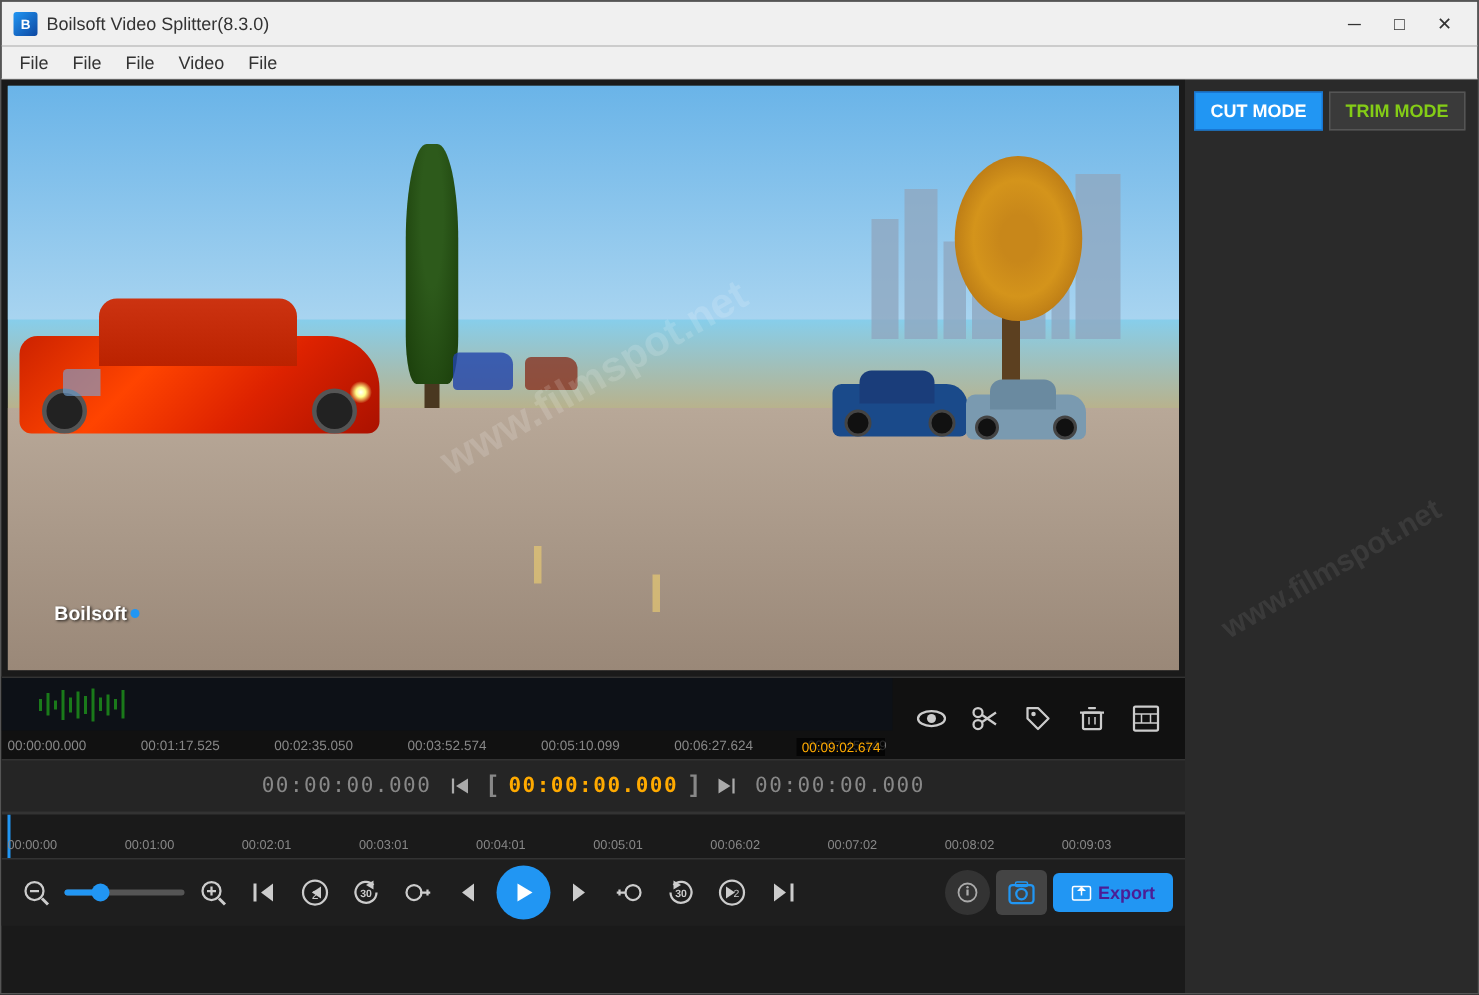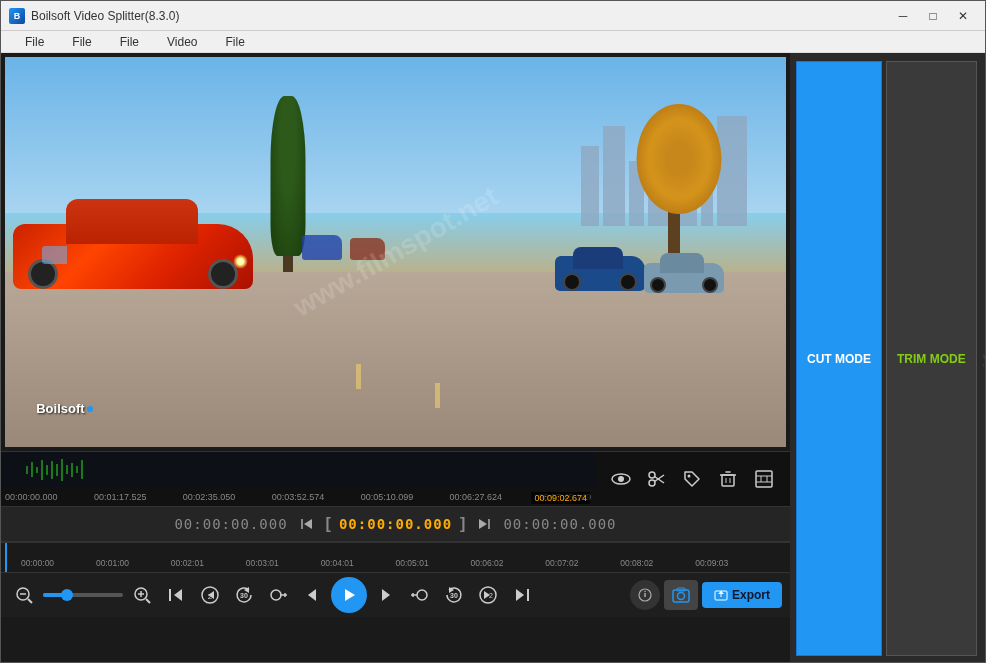--- a/index.html
+++ b/index.html
@@ -66,21 +66,20 @@
       display: flex;
       align-items: center;
       padding: 0 4px;
       border-bottom: 1px solid #ddd;
     }
     .menu-item {
       padding: 2px 8px;
       font-size: 12px;
       color: #333;
       cursor: pointer;
-      margin-left: 12px;
     }
 
     
     .main-area {
       display: flex;
       height: calc(663px - 52px);
     }
 
     
     .video-section {
@@ -158,21 +157,21 @@
       font-weight: bold;
       white-space: nowrap;
       pointer-events: none;
     }
 
     
     .right-panel {
       width: 195px;
       background: #2a2a2a;
       display: flex;
-      flex-direction: row;
+      flex-direction: column;
     }
     .mode-buttons {
       display: flex;
       padding: 8px 6px;
       gap: 4px;
     }
     .mode-btn {
       padding: 5px 10px;
       font-size: 12px;
       font-weight: bold;
@@ -326,21 +325,21 @@
       position: relative;
       border-top: 1px solid #333;
       overflow: hidden;
     }
     .ruler-markers {
       display: flex;
       position: absolute;
       bottom: 4px;
       left: 0;
       right: 0;
-      padding: 0 20px;
+      padding: 0 4px;
       font-size: 9px;
       color: #888;
     }
     .ruler-tick {
       flex: 1;
       text-align: left;
       font-size: 8.5px;
     }
     .ruler-cursor {
       position: absolute;
@@ -440,21 +439,21 @@
       justify-content: center;
       color: #2196F3;
       font-size: 16px;
       cursor: pointer;
     }
     .export-btn {
       display: flex;
       align-items: center;
       gap: 4px;
       background: #2196F3;
-      color: #0f172a;
+      color: #4c1d95;
       padding: 6px 12px;
       border-radius: 4px;
       cursor: pointer;
       font-size: 12px;
       font-weight: bold;
     }
 
     
     svg { display: block; }
   </style>

